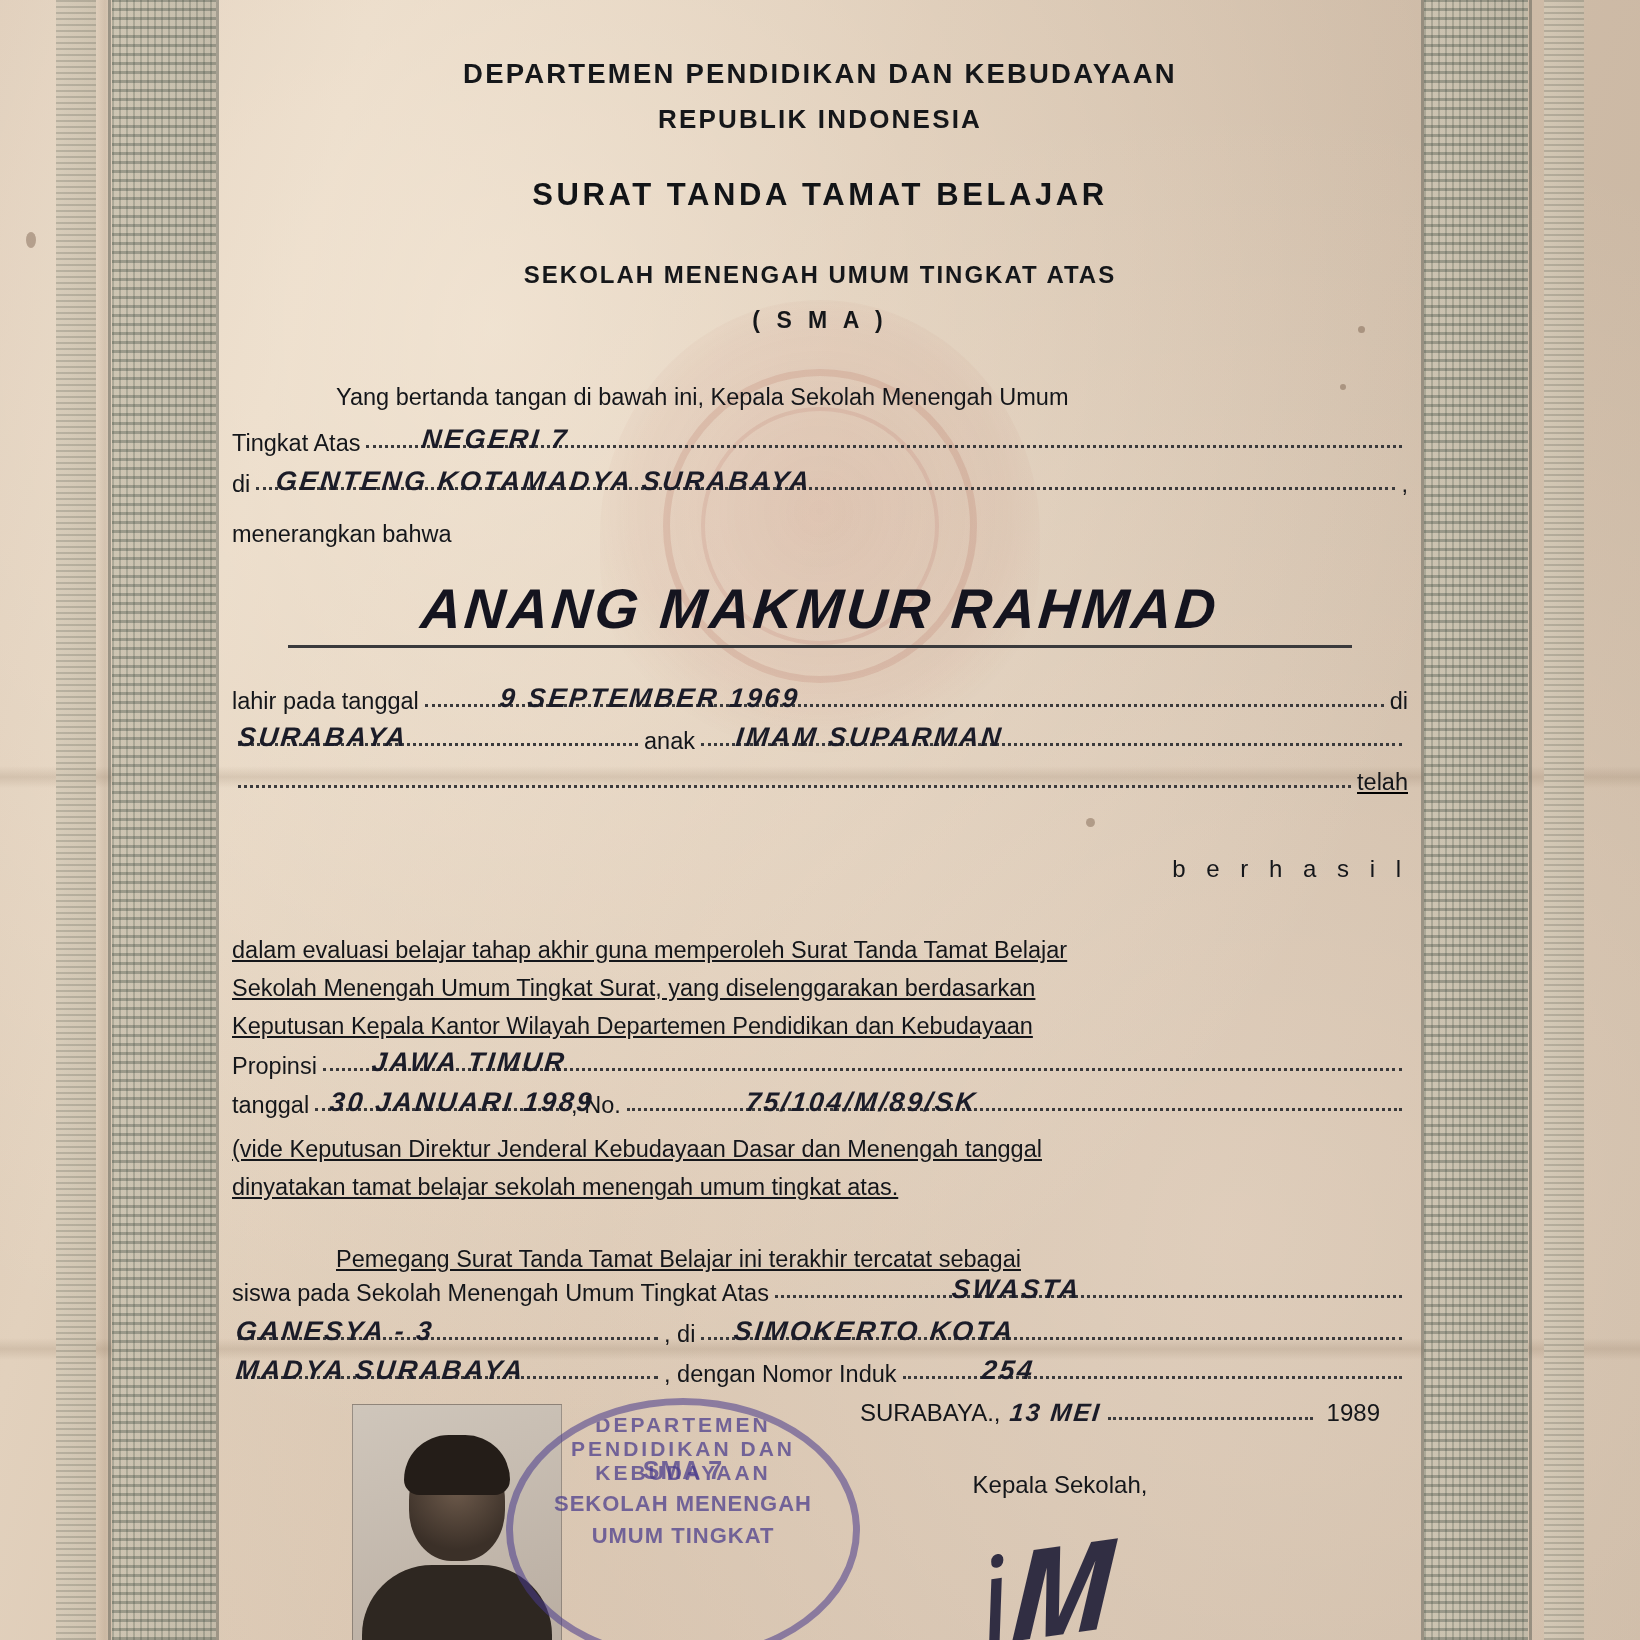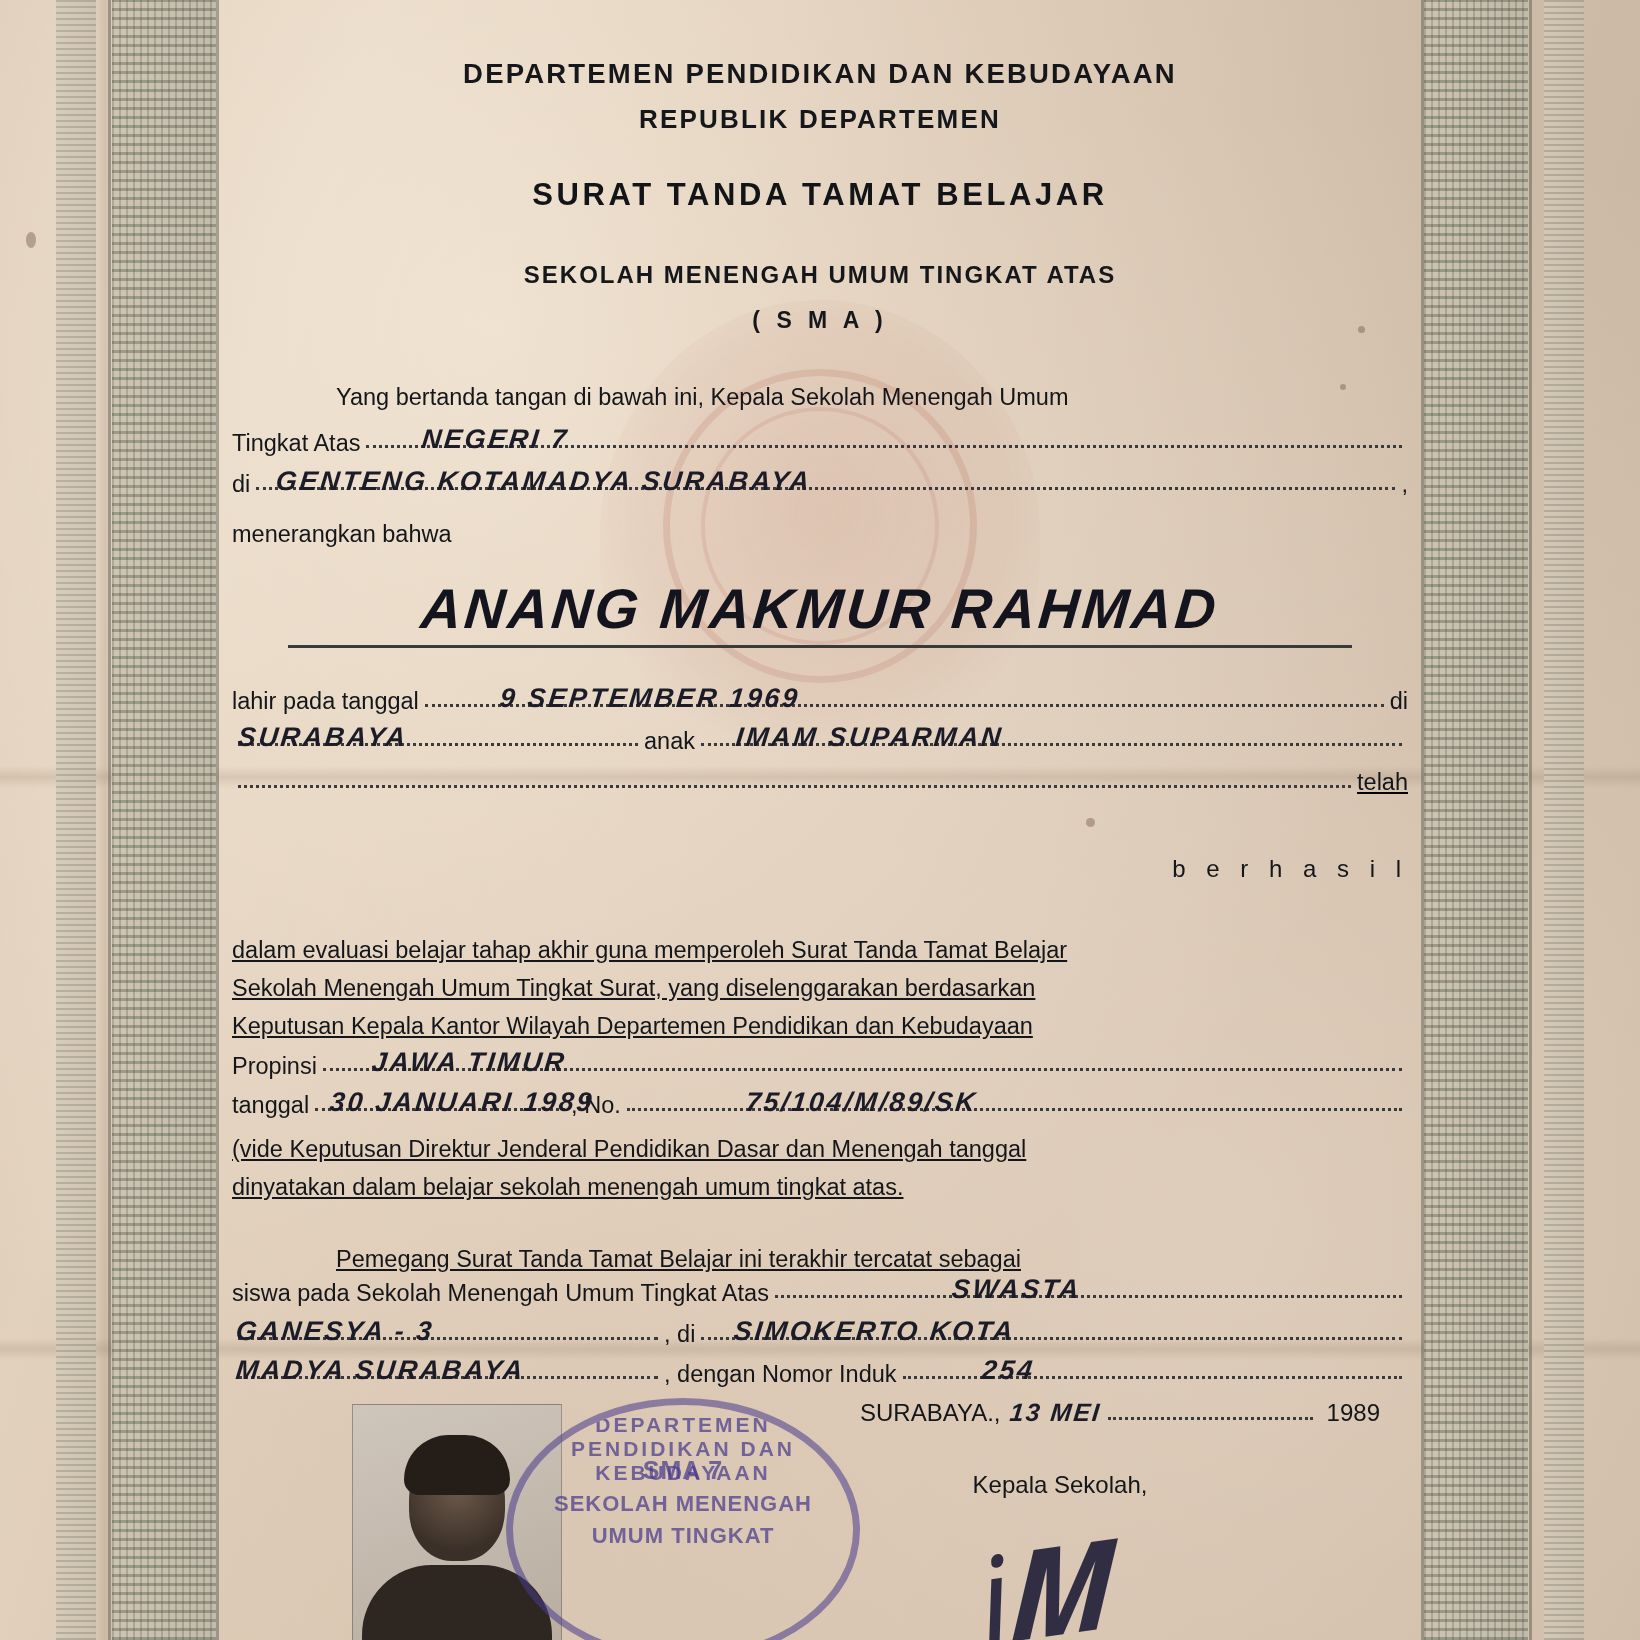--- a/index.html
+++ b/index.html
@@ -160,21 +160,21 @@
   </div>
 
   <div class="speck" style="left:26px;top:232px;width:10px;height:16px;"></div>
   <div class="speck" style="left:1358px;top:326px;width:7px;height:7px;"></div>
   <div class="speck" style="left:1340px;top:384px;width:6px;height:6px;"></div>
   <div class="speck" style="left:1086px;top:818px;width:9px;height:9px;"></div>
 
   <div class="content">
 
     <div class="ctr hd1" style="margin-top:58px;">DEPARTEMEN PENDIDIKAN DAN KEBUDAYAAN</div>
-    <div class="ctr hd2" style="margin-top:14px;">REPUBLIK DEPARTEMEN</div>
+    <div class="ctr hd2" style="margin-top:14px;">REPUBLIK INDONESIA</div>
     <div class="ctr hd3" style="margin-top:42px;">SURAT TANDA TAMAT BELAJAR</div>
     <div class="ctr hd4" style="margin-top:48px;">SEKOLAH MENENGAH UMUM TINGKAT ATAS</div>
     <div class="ctr hd5" style="margin-top:18px;">( S M A )</div>
 
     <div class="body-txt" style="margin-top:52px;text-indent:104px;">Yang bertanda tangan di bawah ini, Kepala Sekolah Menengah Umum</div>
 
     <div class="line">
       <span class="lead body-txt">Tingkat Atas</span>
       <span class="dots"></span>
       <span class="fill" style="position:absolute;left:190px;">NEGERI 7</span>
@@ -229,22 +229,22 @@
     <div class="line" style="margin-top:16px;">
       <span class="lead body-txt">tanggal</span>
       <span class="dots" style="max-width:250px;"></span>
       <span class="lead body-txt">, No.</span>
       <span class="dots"></span>
       <span class="fill" style="position:absolute;left:98px;">30 JANUARI 1989</span>
       <span class="fill" style="position:absolute;left:514px;">75/104/M/89/SK</span>
     </div>
 
     <div class="para" style="margin-top:12px;">
-      <div>(vide Keputusan Direktur Jenderal Pendidikan Dasar dan Menengah tanggal</div>
-      <div>dinyatakan dalam belajar sekolah menengah umum tingkat atas.</div>
+      <div>(vide Keputusan Direktur Jenderal Kebudayaan Dasar dan Menengah tanggal</div>
+      <div>dinyatakan tamat belajar sekolah menengah umum tingkat atas.</div>
     </div>
 
     <div class="para" style="margin-top:34px;text-indent:104px;">Pemegang Surat Tanda Tamat Belajar ini terakhir tercatat sebagai</div>
 
     <div class="line" style="margin-top:4px;">
       <span class="lead body-txt">siswa pada Sekolah Menengah Umum Tingkat Atas</span>
       <span class="dots"></span>
       <span class="fill" style="position:absolute;left:720px;">SWASTA</span>
     </div>
 

